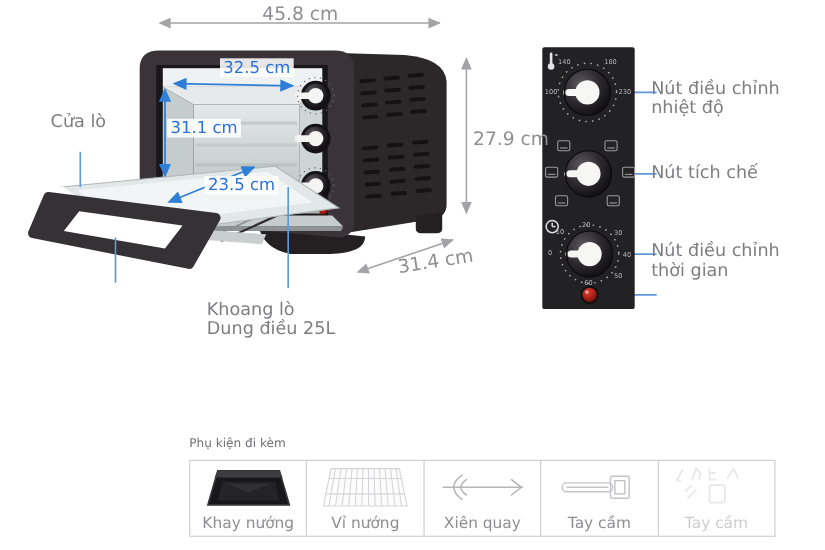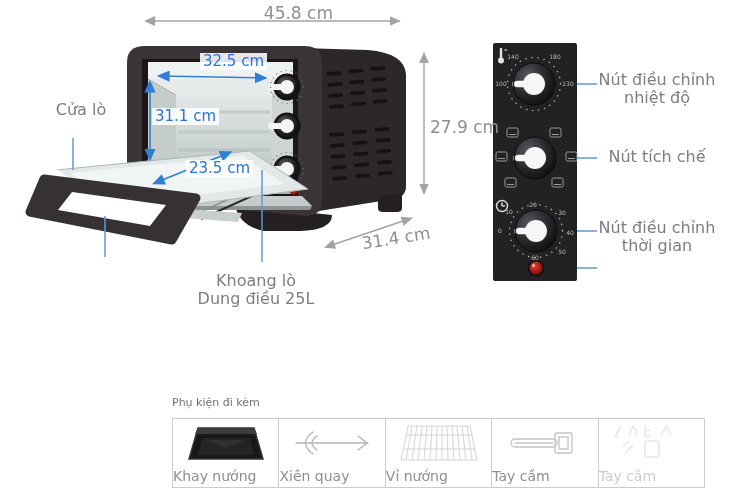--- a/index.html
+++ b/index.html
@@ -3,34 +3,34 @@
 <meta charset="utf-8">
 <style>
   * { margin:0; padding:0; box-sizing:border-box; }
   html,body { background:#fff; }
   #stage {
     position:relative; width:750px; height:500px; overflow:hidden;
     background:#fff; font-family:"DejaVu Sans","Liberation Sans",sans-serif;
   }
   .abs { position:absolute; }
   .dim-gray { color:#8f8f93; font-size:17px; }
-  .lbl { color:#7d7d82; font-size:16px; text-align:center; line-height:18px; }
+  .lbl { color:#7d7d82; font-size:16px; line-height:18px; }
   .blue-dim {
     color:#2a72d8; font-size:15px; background:rgba(255,255,255,0.88);
     padding:0 3px; line-height:17px; white-space:nowrap;
   }
   .tick { position:absolute; color:#b9b9bc; font-size:6px; width:18px; text-align:center; line-height:7px; }
   .acc-table {
     position:absolute; left:172px; top:418px; width:533px; height:70px;
     display:flex; border:1px solid #cbcbcd; background:#fff;
   }
   .acc-cell { flex:1 1 0; position:relative; border-left:1px solid #cbcbcd; }
   .acc-cell:first-child { border-left:none; }
   .acc-label {
-    position:absolute; bottom:3px; left:0; right:0; text-align:left;
+    position:absolute; bottom:3px; left:0; right:0; text-align:center;
     color:#8e8e92; font-size:14px; white-space:nowrap;
   }
   .acc-icon { position:absolute; top:2px; left:50%; transform:translateX(-50%); }
   .faded { opacity:0.45; }
   svg { display:block; }
 </style>
 </head>
 <body>
 
 <div id="stage">
@@ -240,21 +240,21 @@
         <rect x="516" y="227.8" width="20" height="6.4" rx="3.2" fill="#f6f6f4"></rect>
       </g>
 
       <g>
         <circle cx="536" cy="268" r="7.5" fill="url(#redG)" stroke="#141214" stroke-width="2"></circle>
         <circle cx="533.5" cy="265.5" r="1.5" fill="rgba(255,255,255,0.65)"></circle>
       </g>
     </g>
   </svg>
 
-  <div class="abs dim-gray" style="left:213px;top:3px;width:120px;text-align:right">45.8 cm</div>
+  <div class="abs dim-gray" style="left:213px;top:3px;width:120px;text-align:center">45.8 cm</div>
   <div class="abs dim-gray" style="left:430px;top:117px">27.9 cm</div>
   <div class="abs dim-gray" style="left:350px;top:228px;width:92px;text-align:center;transform:rotate(-9deg)">31.4 cm</div>
 
   <div class="abs blue-dim" style="left:200px;top:53px">32.5 cm</div>
   <div class="abs blue-dim" style="left:152px;top:108px">31.1 cm</div>
   <div class="abs blue-dim" style="left:186px;top:160px">23.5 cm</div>
 
   <div class="abs lbl" style="left:46px;top:101px;width:70px">Cửa lò</div>
   <div class="abs lbl" style="left:188px;top:272px;width:136px">
     <div>Khoang lò</div>
@@ -291,32 +291,20 @@
   <div class="acc-table">
 
     <div class="acc-cell">
       <svg class="acc-icon" width="92" height="44" viewBox="0 0 92 44">
         <path d="M18,7 L74,7 L83,38 L9,38 Z" fill="#18181a" stroke="#343436" stroke-width="1.5"></path>
         <path d="M18,7 L74,7 L77,13 L15,13 Z" fill="#3d3d3f"></path>
         <path d="M22,17 L70,17 L74,34 L18,34 Z" fill="#242426"></path>
         <path d="M27,19 L65,19 L46,27 Z" fill="#303033"></path>
       </svg>
       <div class="acc-label">Khay nướng</div>
-    </div>
-
-    <div class="acc-cell">
-      <svg class="acc-icon" width="92" height="44" viewBox="0 0 92 44">
-        <g stroke="#b5b5b8" stroke-width="1.4" fill="none" stroke-linecap="round">
-          <line x1="10" y1="22" x2="82" y2="22"></line>
-          <path d="M27,11 Q12,22 27,33"></path>
-          <path d="M31,15 Q21,22 31,29"></path>
-          <path d="M72,15 L81,22 L72,29"></path>
-        </g>
-      </svg>
-      <div class="acc-label">Xiên quay</div>
     </div>
 
     <div class="acc-cell">
       <svg class="acc-icon" width="92" height="44" viewBox="0 0 92 44">
         <g stroke="#d5d5d8" stroke-width="1" fill="none">
           <path d="M15,5 L77,5 L84,39 L8,39 Z" fill="#fdfdfd"></path>
           <line x1="19" y1="5" x2="13" y2="39"></line>
             <line x1="24" y1="5" x2="19" y2="39"></line>
           <line x1="29" y1="5" x2="25" y2="39"></line>
             <line x1="34" y1="5" x2="31" y2="39"></line>
@@ -330,20 +318,32 @@
             <line x1="74" y1="5" x2="79" y2="39"></line>
           <line x1="13" y1="14" x2="80" y2="14"></line>
             <line x1="11" y1="28" x2="82" y2="28"></line>
         </g>
       </svg>
       <div class="acc-label">Vỉ nướng</div>
     </div>
 
     <div class="acc-cell">
       <svg class="acc-icon" width="92" height="44" viewBox="0 0 92 44">
+        <g stroke="#b5b5b8" stroke-width="1.4" fill="none" stroke-linecap="round">
+          <line x1="10" y1="22" x2="82" y2="22"></line>
+          <path d="M27,11 Q12,22 27,33"></path>
+          <path d="M31,15 Q21,22 31,29"></path>
+          <path d="M72,15 L81,22 L72,29"></path>
+        </g>
+      </svg>
+      <div class="acc-label">Xiên quay</div>
+    </div>
+
+    <div class="acc-cell">
+      <svg class="acc-icon" width="92" height="44" viewBox="0 0 92 44">
         <g stroke="#c4c4c7" stroke-width="1.3" fill="none">
           <rect x="12" y="18" width="46" height="8" rx="4"></rect>
           <line x1="16" y1="22" x2="54" y2="22"></line>
           <rect x="56" y="12" width="17" height="20" rx="1.5"></rect>
           <rect x="60" y="16" width="9" height="12"></rect>
         </g>
       </svg>
       <div class="acc-label">Tay cầm</div>
     </div>
 

